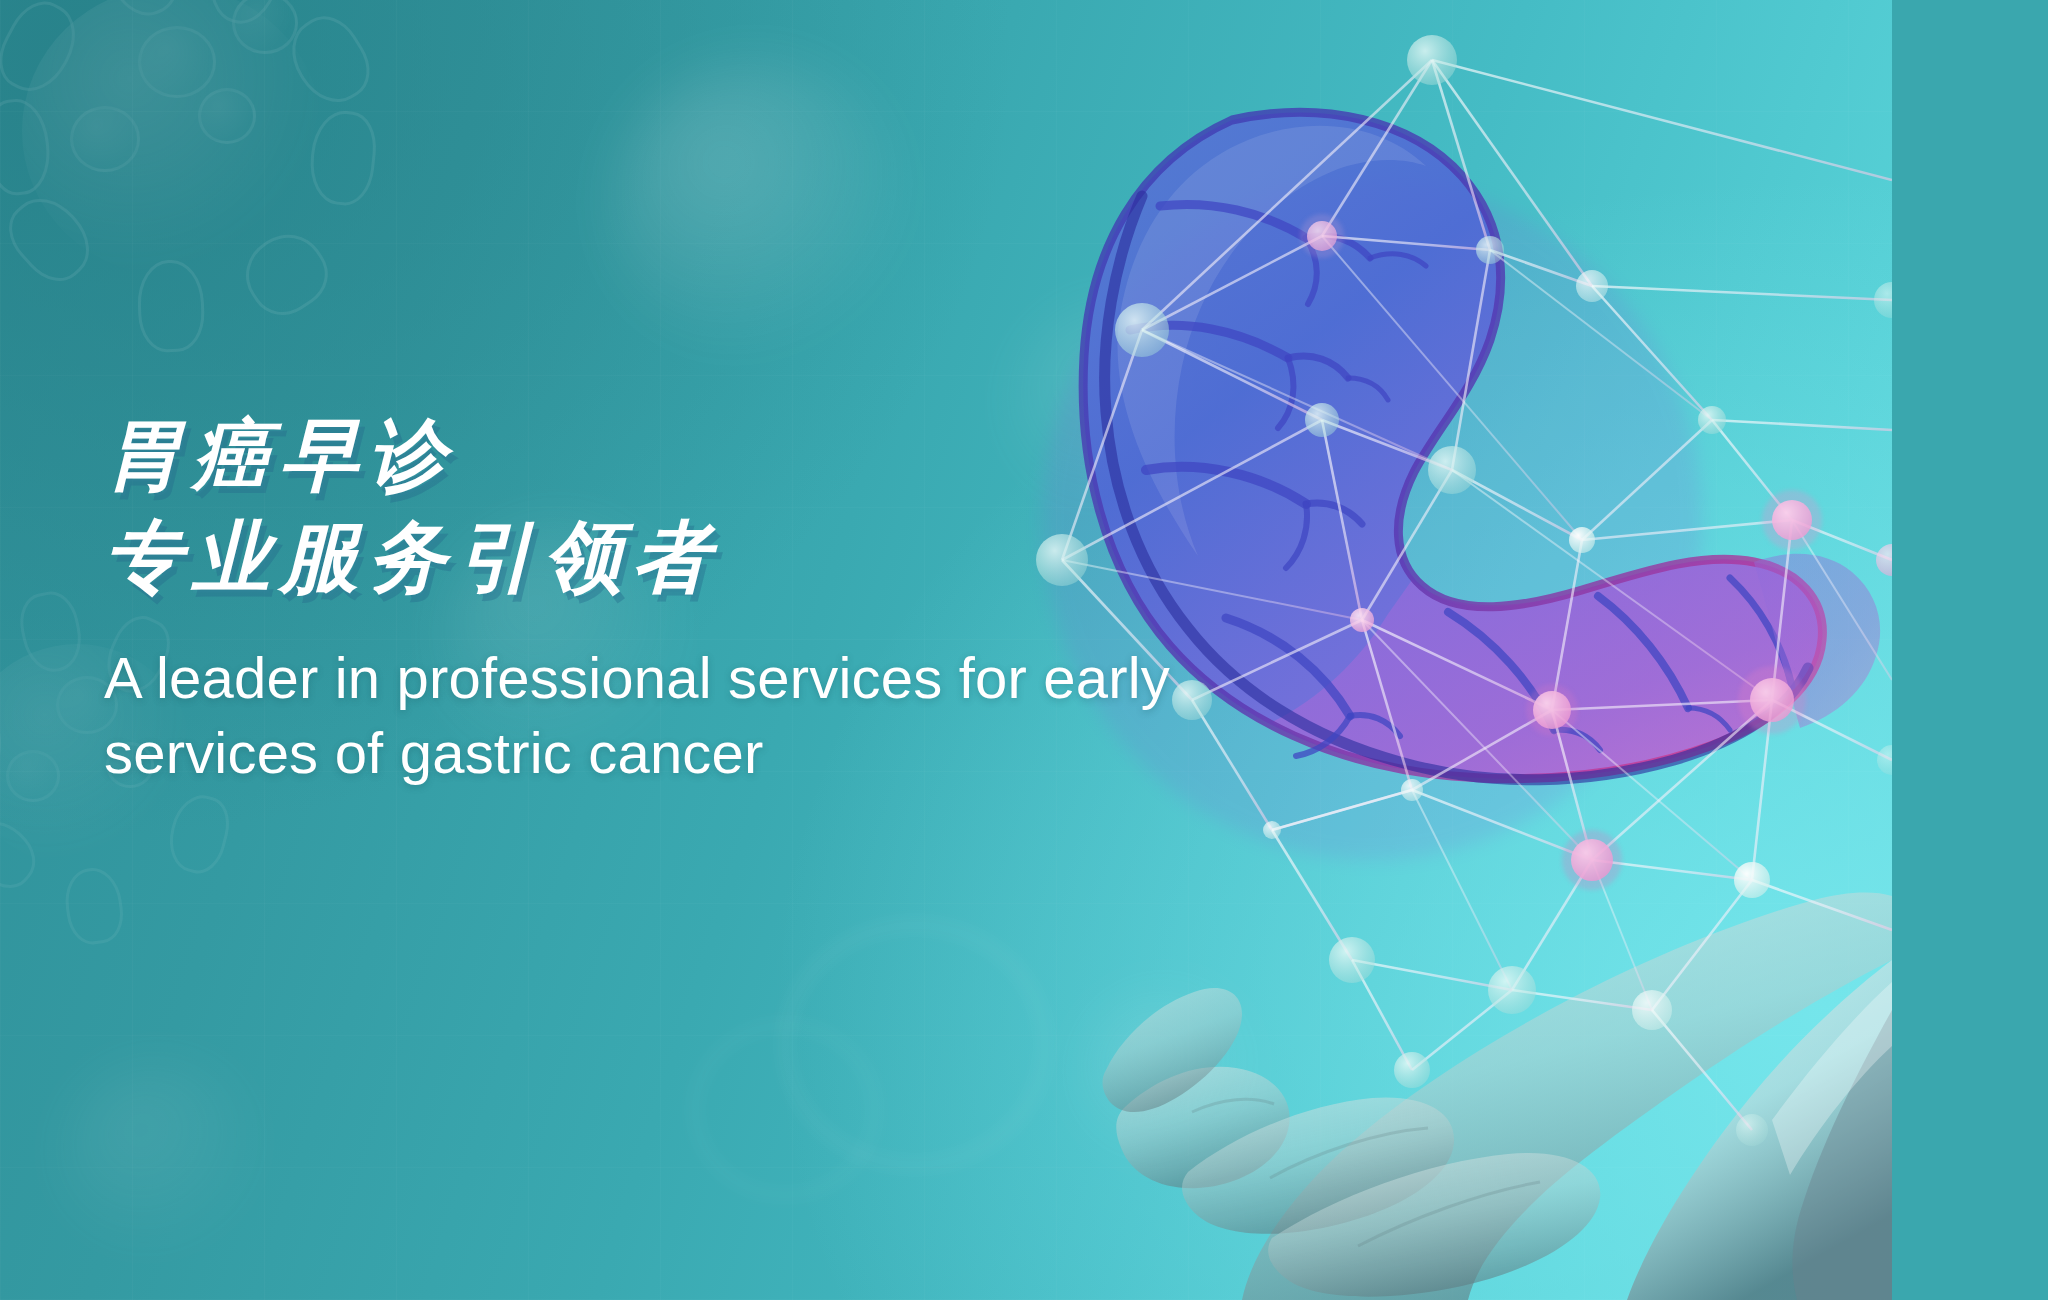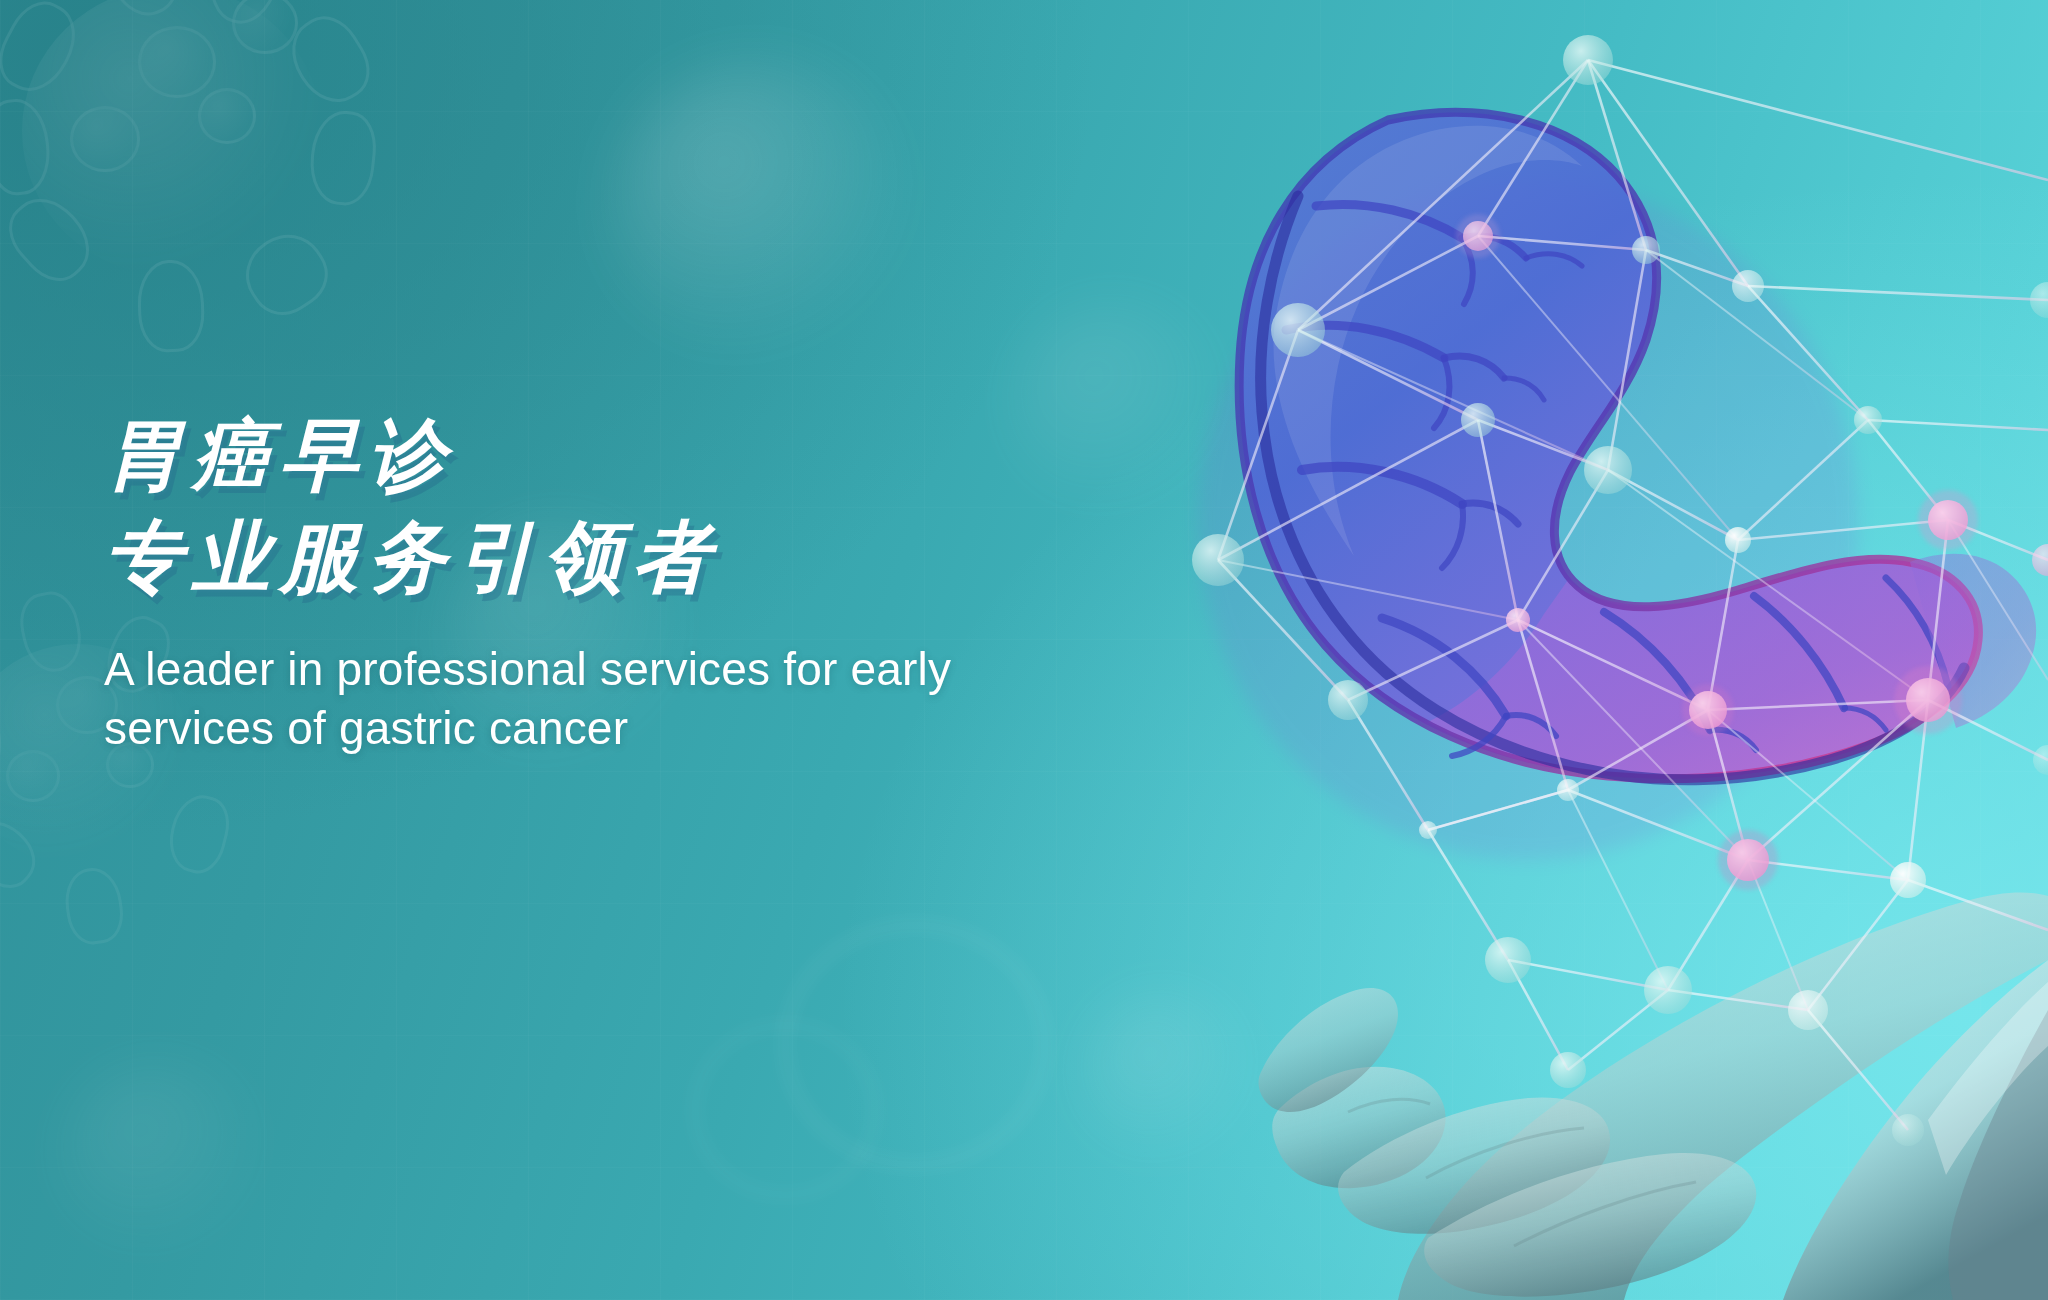--- a/index.html
+++ b/index.html
@@ -1,20 +1,20 @@
 <!DOCTYPE html>
 <html><head>
 <meta charset="utf-8">
 <style>
   * { margin:0; padding:0; box-sizing:border-box; }
   html,body { width:2048px; height:1300px; overflow:hidden; background:#3aa7ae; }
   body { font-family:"Liberation Sans", sans-serif; }
 
   #banner {
-    position:relative; width:2048px; height:1300px; overflow:hidden;
+    position:relative; width:1892px; height:1300px; overflow:hidden;
     background:
       radial-gradient(120% 140% at 96% 78%, rgba(120,232,238,.85) 0%, rgba(120,232,238,0) 46%),
       radial-gradient(90% 110% at 4% 4%, rgba(38,126,134,.75) 0%, rgba(38,126,134,0) 55%),
       linear-gradient(108deg, #2f8f98 0%, #349aa2 22%, #3aa9b1 44%, #45bcc5 66%, #56d0d6 86%, #6adce0 100%);
   }
 
   
   .motif { position:absolute; pointer-events:none; }
   .virus { opacity:.17; }
   .virus .body { position:absolute; border-radius:50%;
@@ -36,21 +36,21 @@
   
   #copy { position:absolute; left:104px; top:415px; width:1080px; }
 
   .cn-line {
     font-size:78px; line-height:1.03; font-weight:bold; font-style:italic;
     color:#ffffff; letter-spacing:10px; white-space:nowrap;
     text-shadow: 5px 7px 0 rgba(38,104,140,.38), 2px 3px 0 rgba(60,150,170,.30);
   }
   #cn2 { margin-top:22px;font-style:italic; }
 
-  #en { margin-top:42px; font-size:46px; line-height:1.30; color:#ffffff;
+  #en { margin-top:42px; font-size:58px; line-height:1.30; color:#ffffff;
         letter-spacing:.2px; text-shadow:0 2px 7px rgba(20,80,90,.30); }
   #en div { white-space:nowrap; }
 
   
   #art { position:absolute; right:0; top:0; width:1000px; height:1300px; }
   #art svg { position:absolute; left:0; top:0; width:1000px; height:1300px; overflow:visible; }
 </style>
 </head>
 <body>
 

